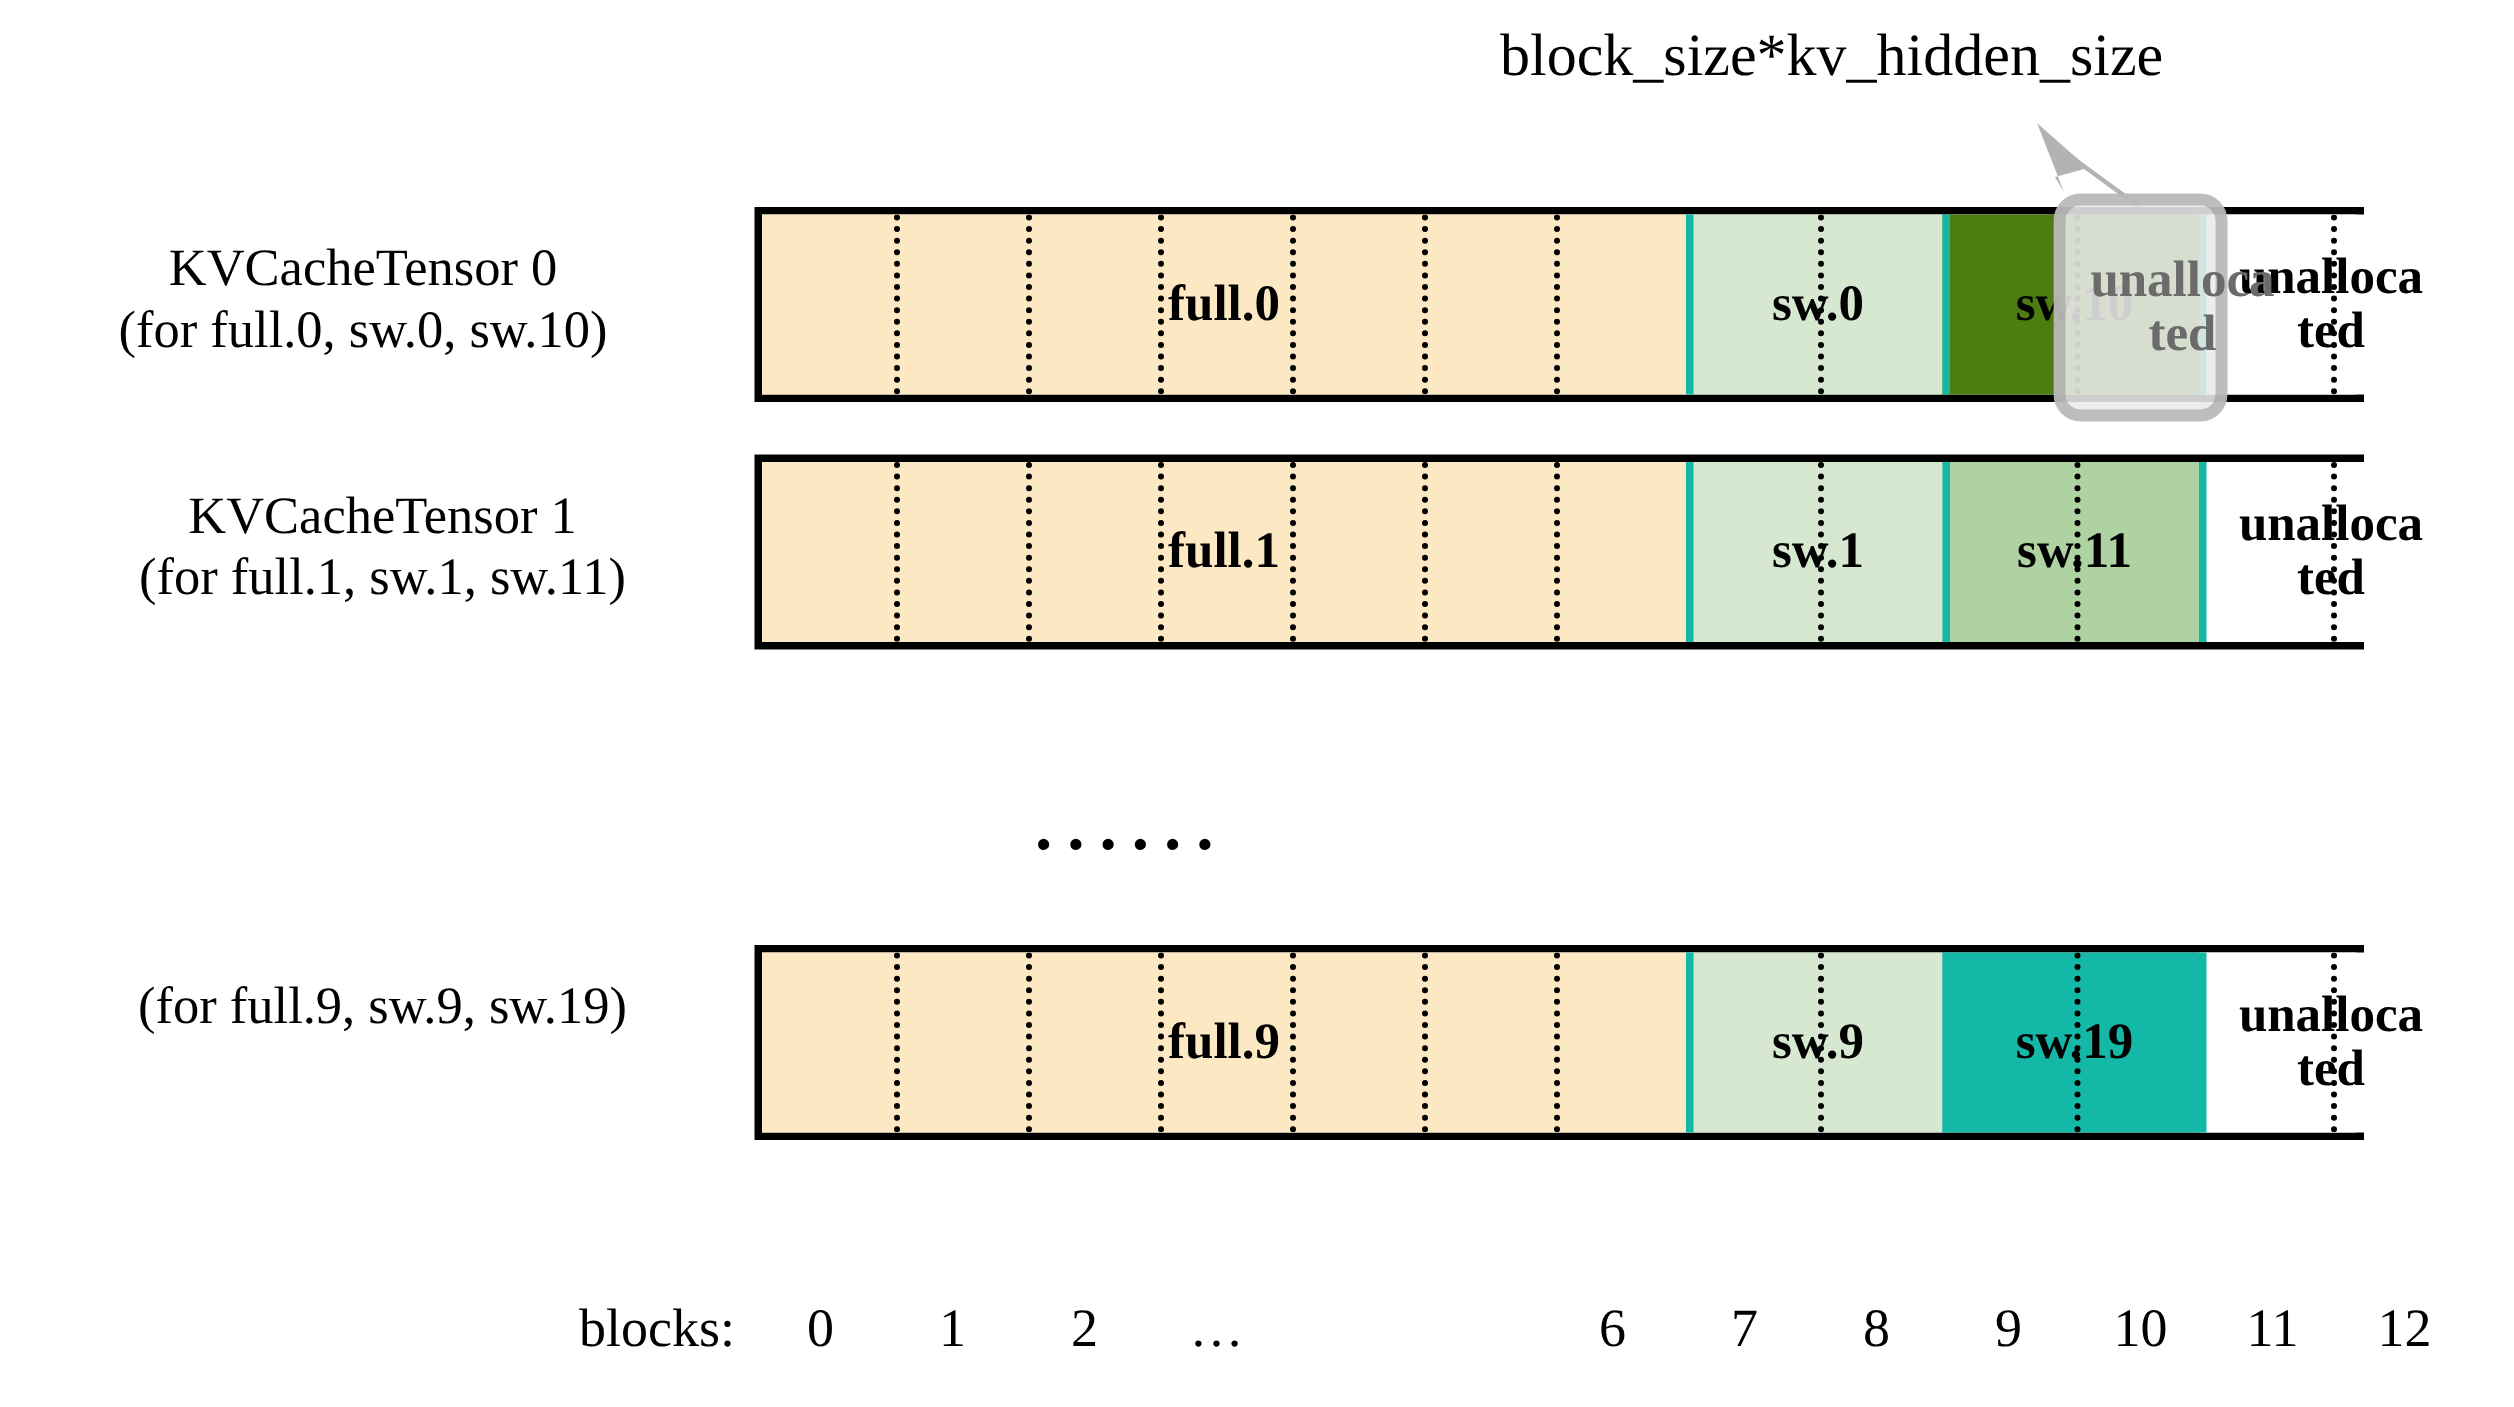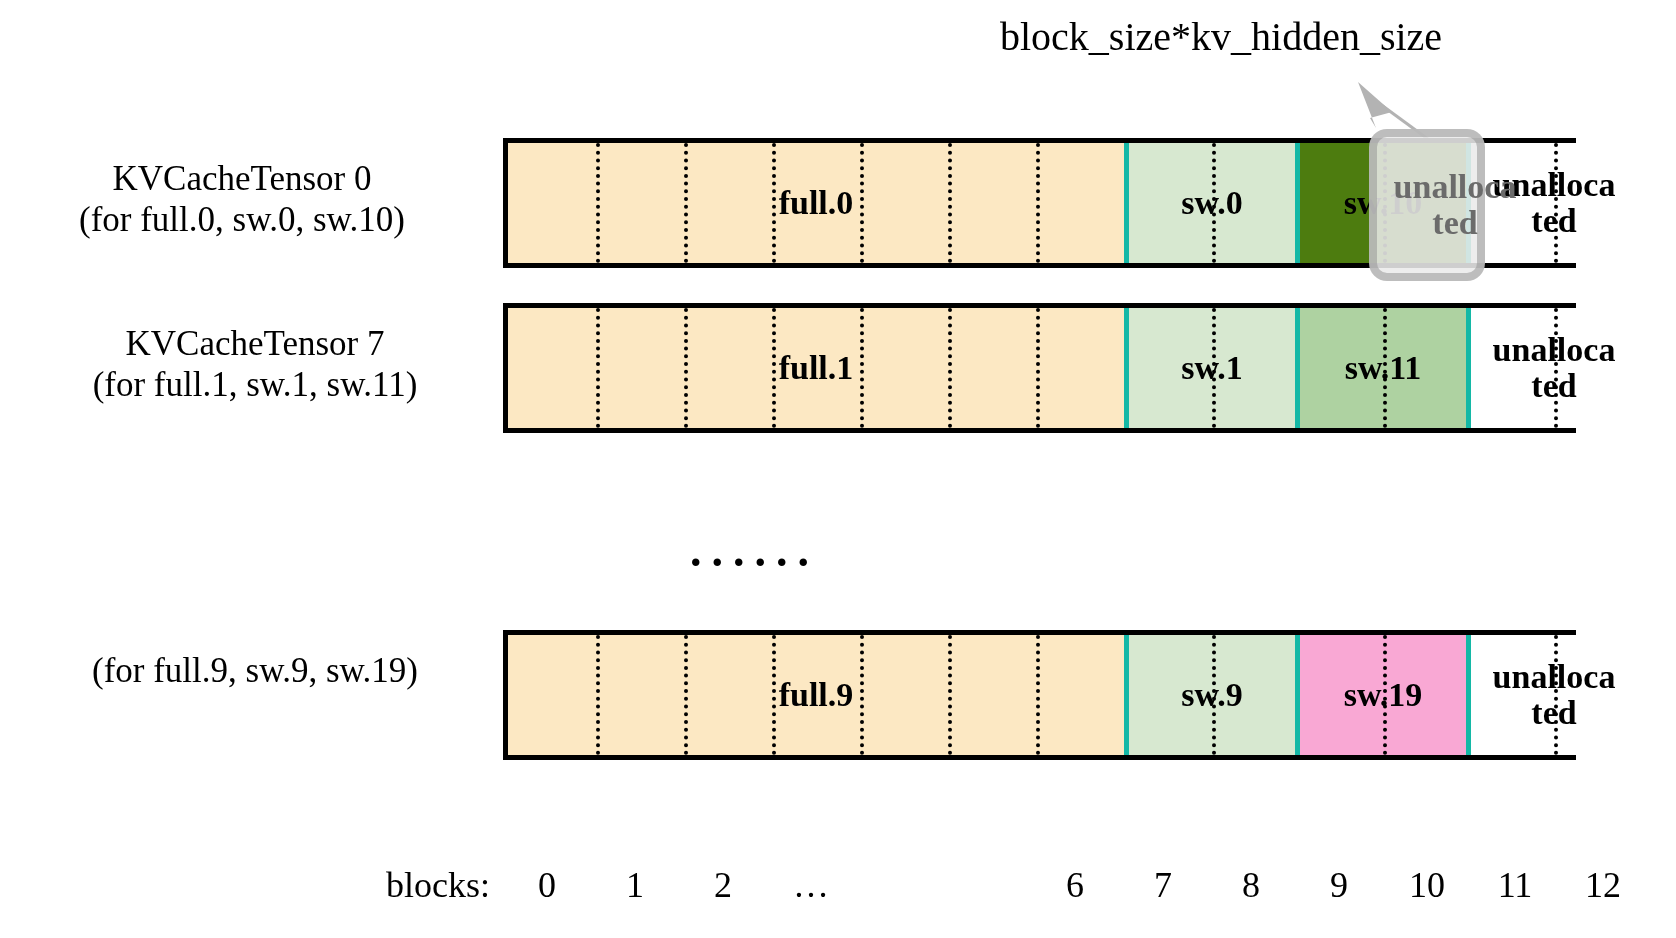--- a/index.html
+++ b/index.html
@@ -185,21 +185,21 @@
         <div class="seg" style="background: #4d7c0f; flex: 0 0 171px;">
           <div class="tick" style="left: 83px;"></div>
           <div class="seg-text">sw.10</div>
         </div>
         <div class="seg" style="background: rgb(255, 255, 255); flex: 0 0 171px;">
           <div class="tick" style="left: 83px;"></div>
           <div class="seg-text">unalloca<br>ted</div>
         </div>
       </div>
       <div class="row-label" style="left: 20px; top: 323px;">
-        <span class="l1">KVCacheTensor 7</span>
+        <span class="l1">KVCacheTensor 1</span>
         <span class="l2">(for full.1, sw.1, sw.11)</span>
       </div>
       <div class="bar" style="top: 303px; height: 130px;">
         <div class="seg" style="background: rgb(252, 232, 195); flex: 0 0 616px;">
           <div class="tick" style="left: 88px;"></div>
           <div class="tick" style="left: 176px;"></div>
           <div class="tick" style="left: 264px;"></div>
           <div class="tick" style="left: 352px;"></div>
           <div class="tick" style="left: 440px;"></div>
           <div class="tick" style="left: 528px;"></div>
@@ -228,21 +228,21 @@
           <div class="tick" style="left: 264px;"></div>
           <div class="tick" style="left: 352px;"></div>
           <div class="tick" style="left: 440px;"></div>
           <div class="tick" style="left: 528px;"></div>
           <div class="seg-text">full.9</div>
         </div>
         <div class="seg" style="background: rgb(215, 232, 208); flex: 0 0 171px;">
           <div class="tick" style="left: 83px;"></div>
           <div class="seg-text">sw.9</div>
         </div>
-        <div class="seg" style="background: #f9a8d4; flex: 0 0 171px;">
+        <div class="seg" style="background: #14b8a6; flex: 0 0 171px;">
           <div class="tick" style="left: 83px;"></div>
           <div class="seg-text">sw.19</div>
         </div>
         <div class="seg" style="background: rgb(255, 255, 255); flex: 0 0 171px;">
           <div class="tick" style="left: 83px;"></div>
           <div class="seg-text">unalloca<br>ted</div>
         </div>
       </div>
     </div>
 

